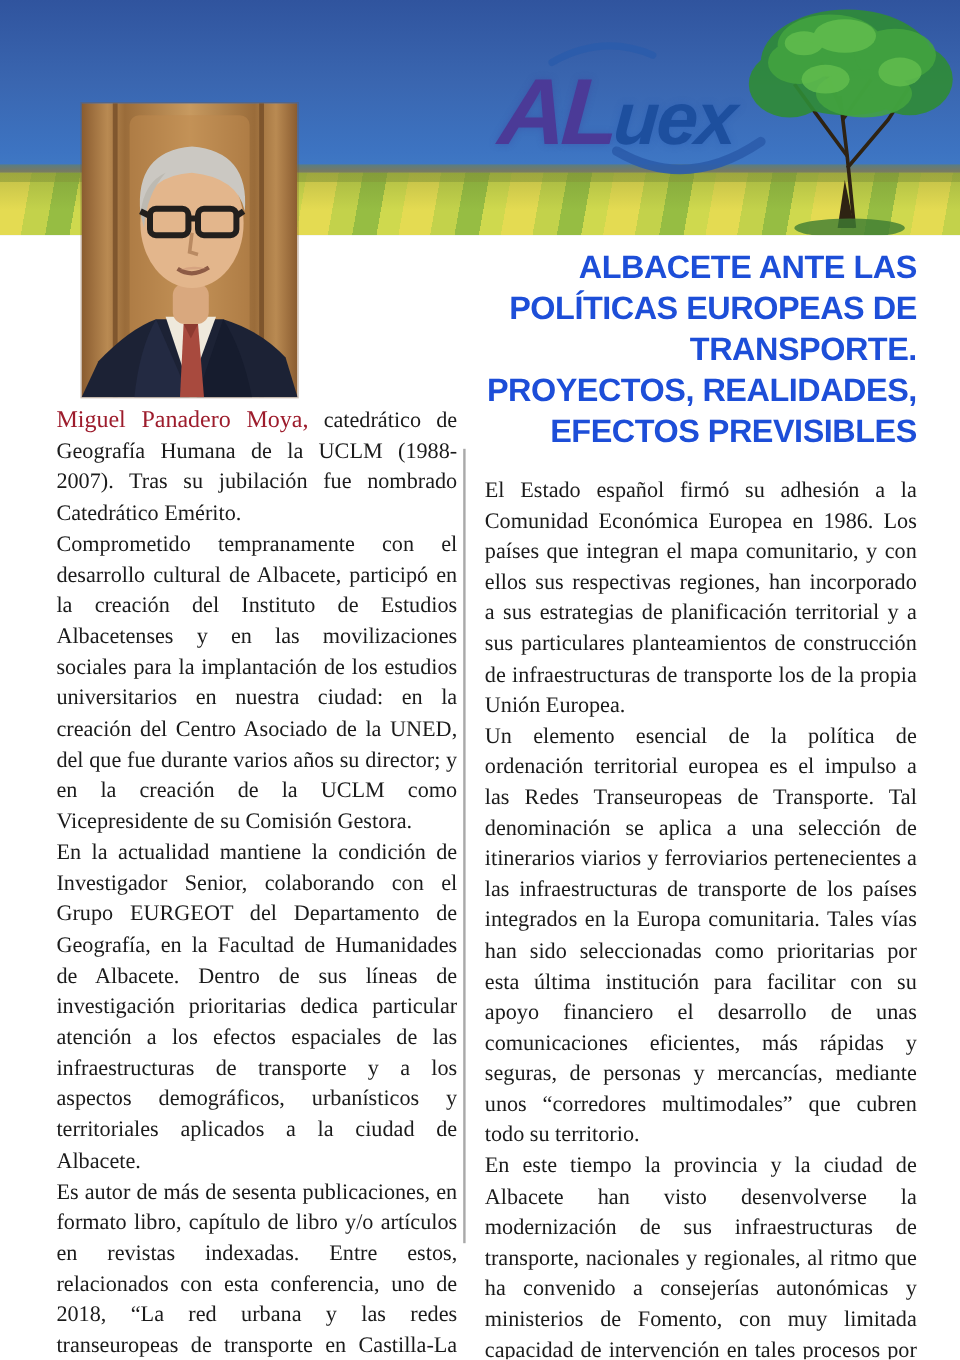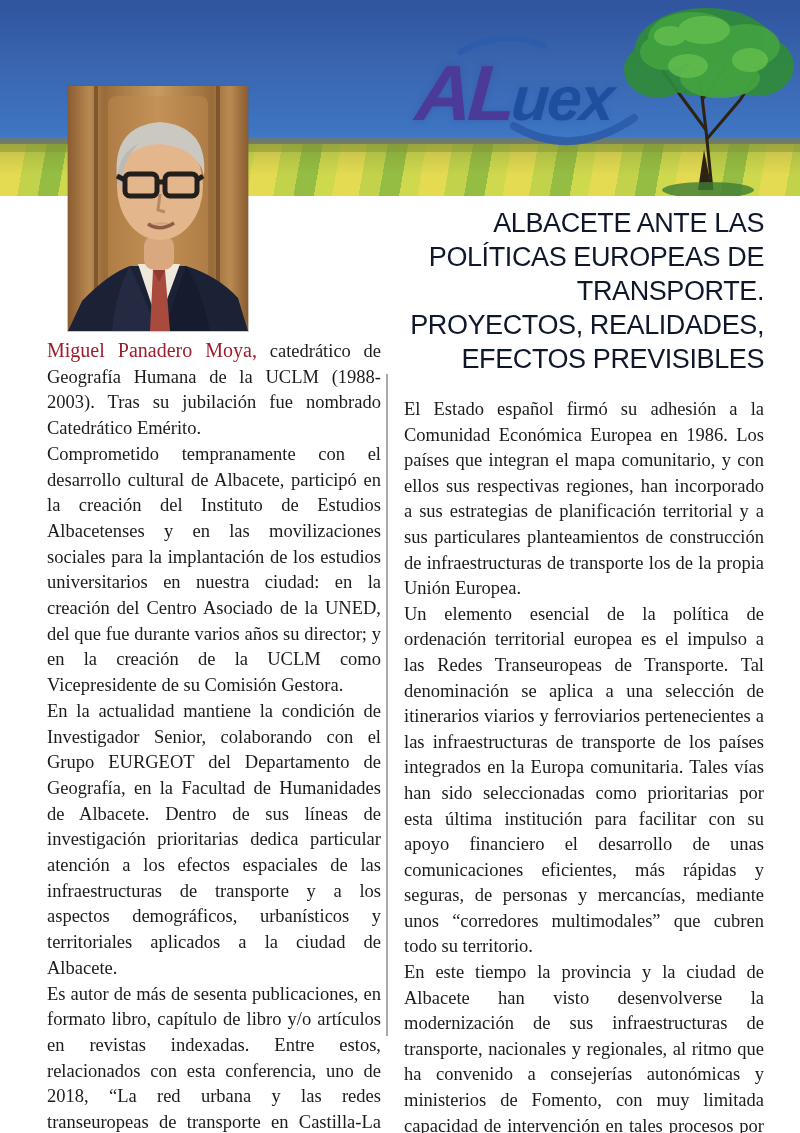--- a/index.html
+++ b/index.html
@@ -24,23 +24,23 @@
     font-family:"Liberation Sans", sans-serif; font-style:italic; font-weight:bold;}
   .logo-text{position:absolute; left:14px; top:22px; white-space:nowrap; transform:skewX(-4deg);}
   .logo-al{font-size:78px; color:#4b3a97; letter-spacing:-4px; text-shadow:0 0 6px rgba(60,70,160,.45);}
   .logo-uex{font-size:62px; color:#1d4f9e; letter-spacing:-2px; text-shadow:0 0 6px rgba(40,90,180,.45);}
   .logo svg{position:absolute; left:0; top:0;}
   
   .photo{position:absolute; left:68px; top:86px; width:180px; height:245px; z-index:6;
     box-shadow:0 0 0 1px rgba(120,90,60,.35);}
   
   .title{position:absolute; left:398px; top:206px; width:366px;
-    font-family:"Liberation Sans", sans-serif; font-weight:normal;
+    font-family:"Liberation Sans", sans-serif; font-weight:bold;
     font-size:27px; line-height:34px; letter-spacing:-.4px;
-    text-align:right; color:#0f172a;}
+    text-align:right; color:#1d4ed8;}
   
   .bio{position:absolute; left:47px; top:338px; width:334px;
     font-size:18.5px; line-height:25.7px; text-align:justify;
     hyphens:auto; -webkit-hyphens:auto;}
   .bio p, .article p{margin:0; padding:0;}
   .bio-name{color:#9d1c2c; font-size:20px;}
   .article{position:absolute; left:404px; top:397px; width:360px;
     font-size:18.5px; line-height:25.6px; text-align:justify;
     hyphens:auto; -webkit-hyphens:auto;}
   .divider{position:absolute; left:386px; top:374px; width:2px; height:662px; background:#a9a9a9;}
@@ -140,21 +140,21 @@
     <path d="M80 138 Q 92 146 106 137" stroke="#8d5b45" stroke-width="3.5" fill="none"></path>
     <path d="M82 139 Q 92 134 104 138" fill="#c98f74" opacity="0.5"></path>
   </svg>
 
   <div class="title">ALBACETE ANTE LAS POLÍTICAS EUROPEAS DE TRANSPORTE. PROYECTOS, REALIDADES, EFECTOS PREVISIBLES</div>
 
   <div class="divider"></div>
 
   <div class="bio" lang="es">
     <p><span class="bio-name">Miguel Panadero Moya,</span>
-      <span>catedrático de Geografía Humana de la UCLM (1988-2003). Tras su jubilación fue nombrado Catedrático Emérito.</span></p>
+      <span>catedrático de Geografía Humana de la UCLM (1988-2007). Tras su jubilación fue nombrado Catedrático Emérito.</span></p>
     <p>Comprometido tempranamente con el desarrollo cultural de Albacete, participó en la creación del Instituto de Estudios Albacetenses y en las movilizaciones sociales para la implantación de los estudios universitarios en nuestra ciudad: en la creación del Centro Asociado de la UNED, del que fue durante varios años su director; y en la creación de la UCLM como Vicepresidente de su Comisión Gestora.</p>
     <p>En la actualidad mantiene la condición de Investigador Senior, colaborando con el Grupo EURGEOT del Departamento de Geografía, en la Facultad de Humanidades de Albacete. Dentro de sus líneas de investigación prioritarias dedica particular atención a los efectos espaciales de las infraestructuras de transporte y a los aspectos demográficos, urbanísticos y territoriales aplicados a la ciudad de Albacete.</p>
     <p>Es autor de más de sesenta publicaciones, en formato libro, capítulo de libro y/o artículos en revistas indexadas. Entre estos, relacionados con esta conferencia, uno de 2018, “La red urbana y las redes transeuropeas de transporte en Castilla-La Mancha”, aportación al libro-homenaje al profesor Antonio Campesino de la Universidad de Extremadura, y otro de 1976, “La ciudad de Albacete”, libro de referencia para los investigadores sociales que se interesen por nuestra ciudad.</p>
   </div>
 
   <div class="article" lang="es">
     <p>El Estado español firmó su adhesión a la Comunidad Económica Europea en 1986. Los países que integran el mapa comunitario, y con ellos sus respectivas regiones, han incorporado a sus estrategias de planificación territorial y a sus particulares planteamientos de construcción de infraestructuras de transporte los de la propia Unión Europea.</p>
     <p>Un elemento esencial de la política de ordenación territorial europea es el impulso a las Redes Transeuropeas de Transporte. Tal denominación se aplica a una selección de itinerarios viarios y ferroviarios pertenecientes a las infraestructuras de transporte de los países integrados en la Europa comunitaria. Tales vías han sido seleccionadas como prioritarias por esta última institución para facilitar con su apoyo financiero el desarrollo de unas comunicaciones eficientes, más rápidas y seguras, de personas y mercancías, mediante unos “corredores multimodales” que cubren todo su territorio.</p>
     <p>En este tiempo la provincia y la ciudad de Albacete han visto desenvolverse la modernización de sus infraestructuras de transporte, nacionales y regionales, al ritmo que ha convenido a consejerías autonómicas y ministerios de Fomento, con muy limitada capacidad de intervención en tales procesos por parte de los órganos de gobierno provinciales y municipales de Albacete.</p>
   </div>

